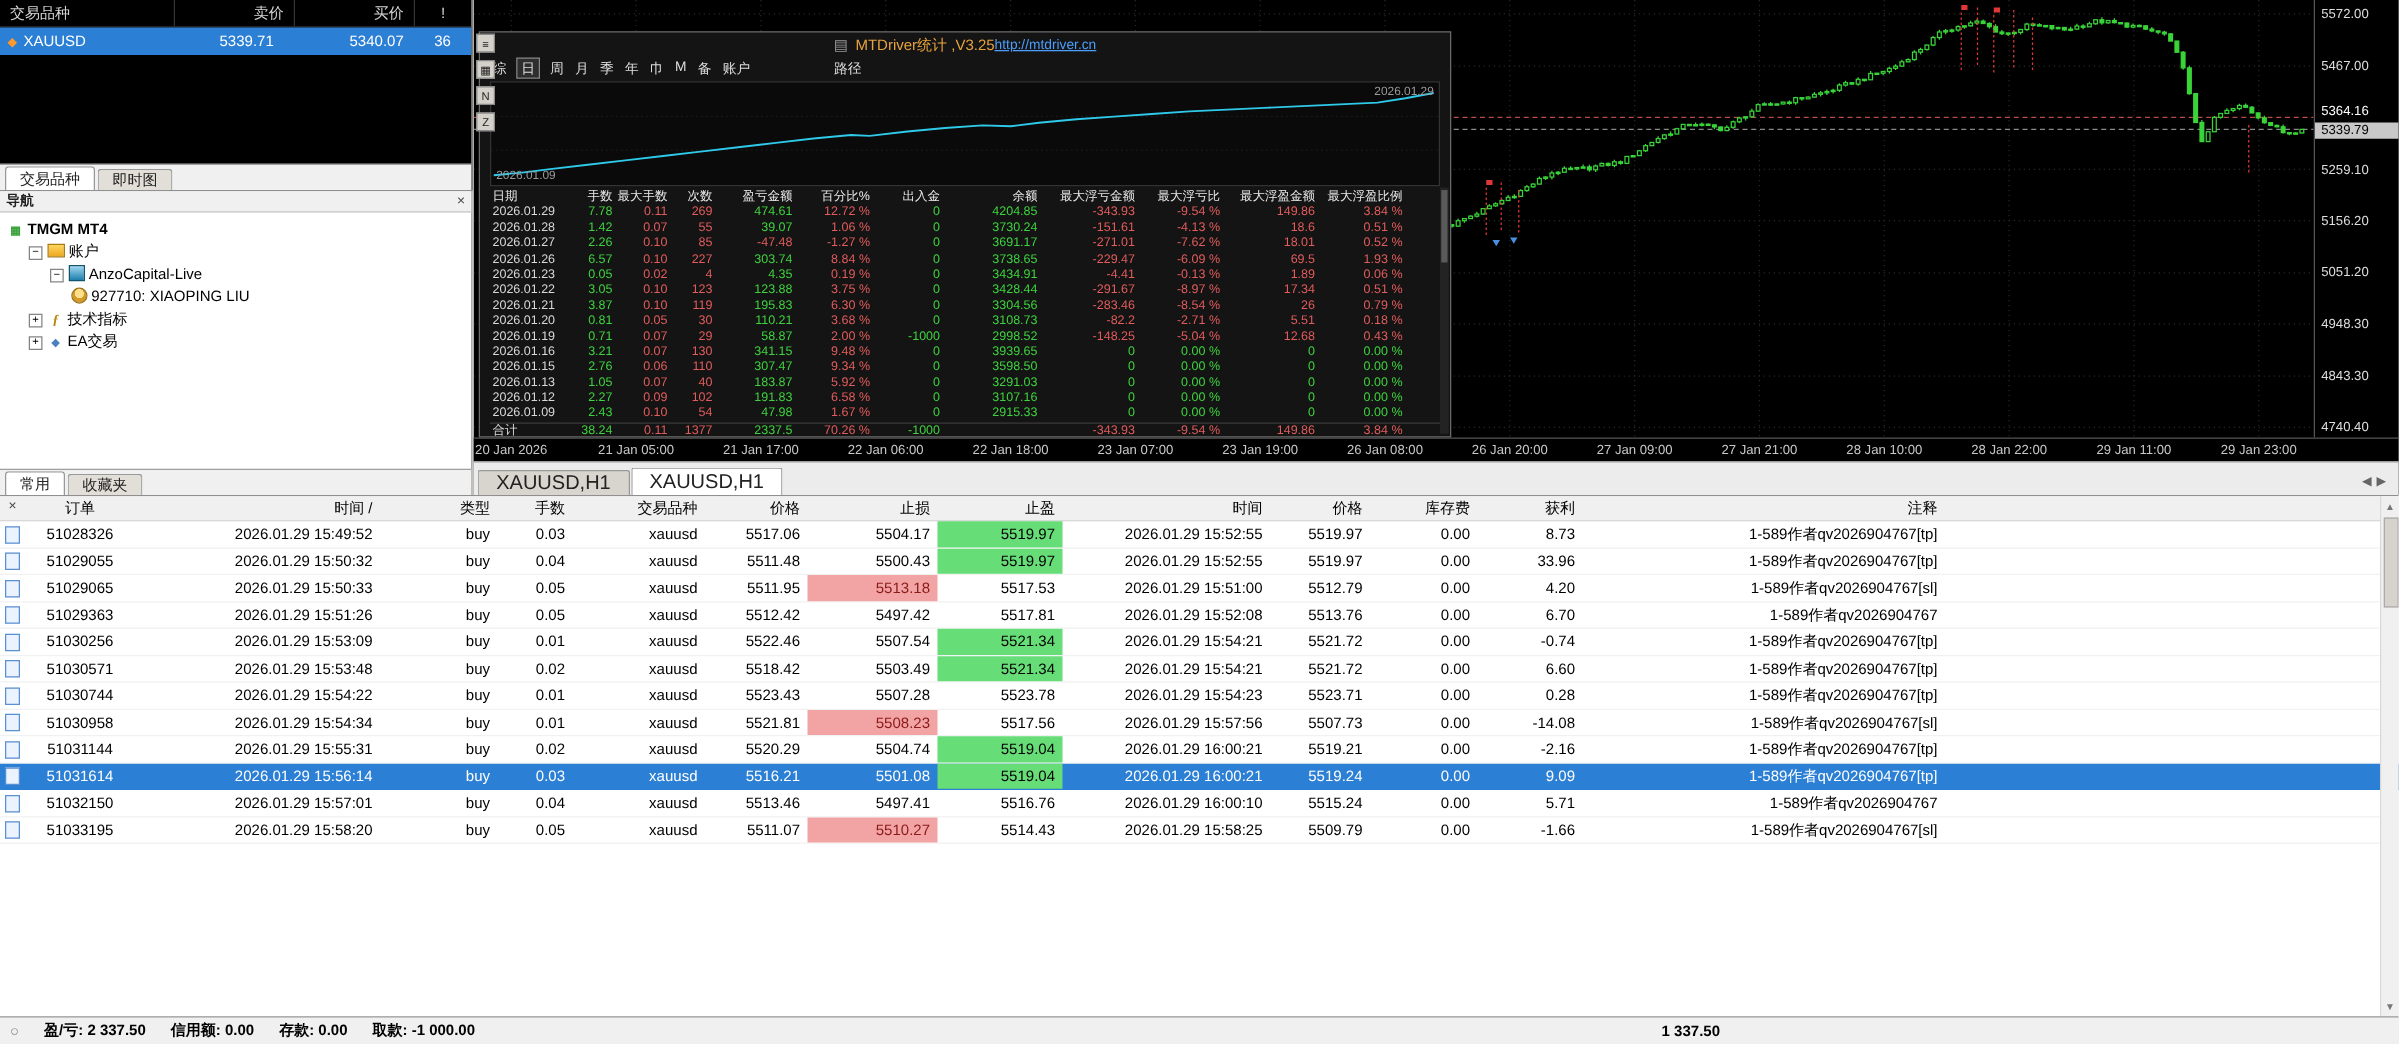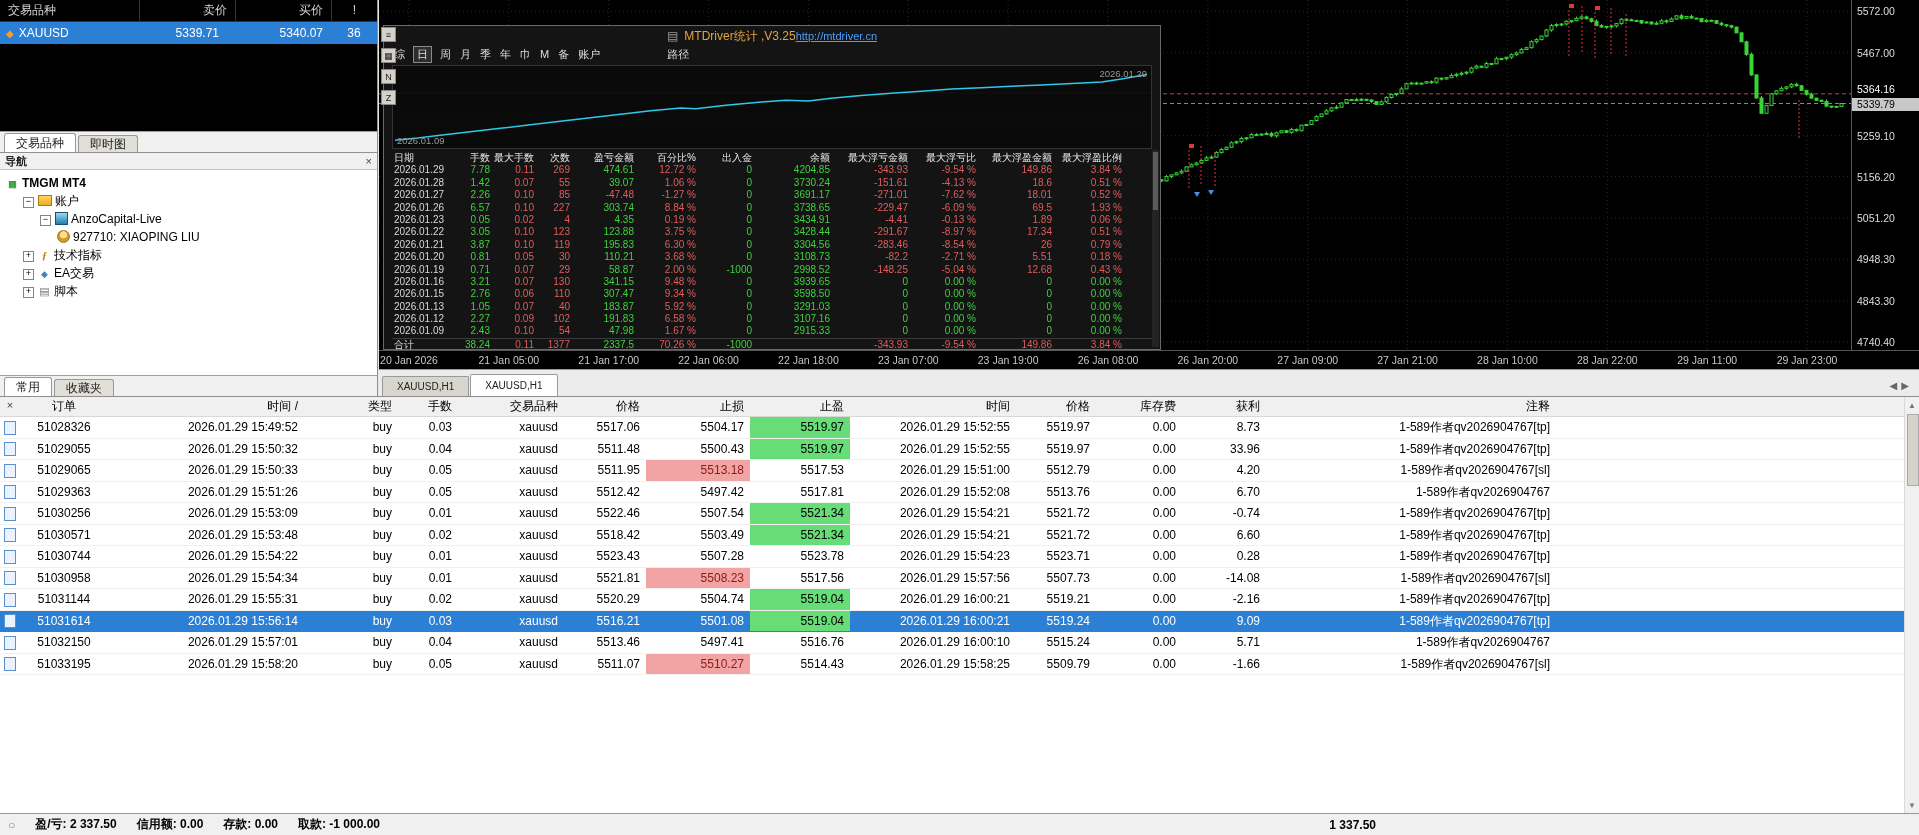--- a/index.html
+++ b/index.html
@@ -45,21 +45,21 @@
 
 #chart-region{position:absolute;left:379px;top:0;width:1540px;height:396px;background:#000}
 #chart-svg{position:absolute;left:0;top:0}
 #price-axis{position:absolute;left:1472px;top:0;width:68px;height:350px;background:#000;border-left:1px solid #555;box-sizing:border-box}
 .pa-label{position:absolute;left:5px;font-size:10.5px;color:#dedede;white-space:nowrap}
 .pa-ask{position:absolute;left:0;width:100%;font-size:10.5px;color:#fff;padding-left:5px;box-sizing:border-box}
 .pa-bid{position:absolute;left:0;width:100%;height:13px;line-height:13px;background:#c8c8c8;color:#000;font-size:10.5px;padding-left:5px;box-sizing:border-box}
 #time-axis{position:absolute;left:0;top:350px;width:1540px;height:19px;background:#000;border-top:1px solid #555;box-sizing:border-box}
 .ta-label{position:absolute;top:3px;transform:translateX(-50%);font-size:10.5px;color:#c8c8c8;white-space:nowrap}
 #chart-tabs{position:absolute;left:0;top:369px;width:1540px;height:27px;background:#ececec;border-top:1px solid #999;display:flex;align-items:flex-end;padding-left:3px;box-sizing:border-box}
-.ctab{height:19px;line-height:19px;padding:0 14px;font-size:10px;background:#d8d5ce;border:1px solid #999;border-bottom:none;border-radius:2px 2px 0 0;margin-right:1px;color:#222}
+.ctab{height:19px;line-height:19px;padding:0 14px;font-size:16px;background:#d8d5ce;border:1px solid #999;border-bottom:none;border-radius:2px 2px 0 0;margin-right:1px;color:#222}
 .ctab.active{background:#fff;height:21px;line-height:21px}
 #ctab-arrows{position:absolute;right:6px;bottom:5px;color:#666;font-size:10px;letter-spacing:4px}
 
 
 #side-buttons{position:absolute;left:2px;top:27px;z-index:7}
 .sbtn{width:15px;height:15px;line-height:14px;text-align:center;background:#d4d1ca;border:1px solid #8a8a8a;color:#222;font-size:9px;margin-bottom:6px;box-sizing:border-box}
 
 
 #stats-panel{position:absolute;left:4px;top:25px;width:778px;height:325px;background:#141414;border:1px solid #6a6a6a;z-index:5;box-sizing:border-box}
 .sp-title{height:20px;line-height:20px;display:flex;justify-content:center;padding:0 8px;font-size:12px}
@@ -140,21 +140,20 @@
       <span>导航</span>
       <span class="nav-close">×</span>
     </div>
     <div id="nav-tree">
         <div class="nav-row bold" style="padding-left: 6px;"><span class="nico nico-platform">▦</span><span>TMGM MT4</span></div>
         <div class="nav-row" style="padding-left: 23px;"><span class="exp">−</span><span class="nico nico-folder"></span><span>账户</span></div>
         <div class="nav-row" style="padding-left: 40px;"><span class="exp">−</span><span class="nico nico-server"></span><span>AnzoCapital-Live</span></div>
         <div class="nav-row" style="padding-left: 57px;"><span class="nico nico-user"></span><span>927710: XIAOPING LIU</span></div>
         <div class="nav-row" style="padding-left: 23px;"><span class="exp">+</span><span class="nico nico-function">ƒ</span><span>技术指标</span></div>
         <div class="nav-row" style="padding-left: 23px;"><span class="exp">+</span><span class="nico nico-ea">◆</span><span>EA交易</span></div>
-        <div class="nav-row" style="padding-left: 23px;"><span class="exp">+</span><span class="nico nico-script">▤</span><span>脚本</span></div>
       </div>
     <div class="panel-tabs" id="nav-tabs">
         <span class="tab active">常用</span>
         <span class="tab">收藏夹</span>
       </div>
   </div>
 
   <div id="chart-region">
     <svg id="chart-svg" width="1472" height="350">
         <line x1="30" x2="30" y1="0" y2="350" stroke="#262626" stroke-dasharray="1,3"></line>

